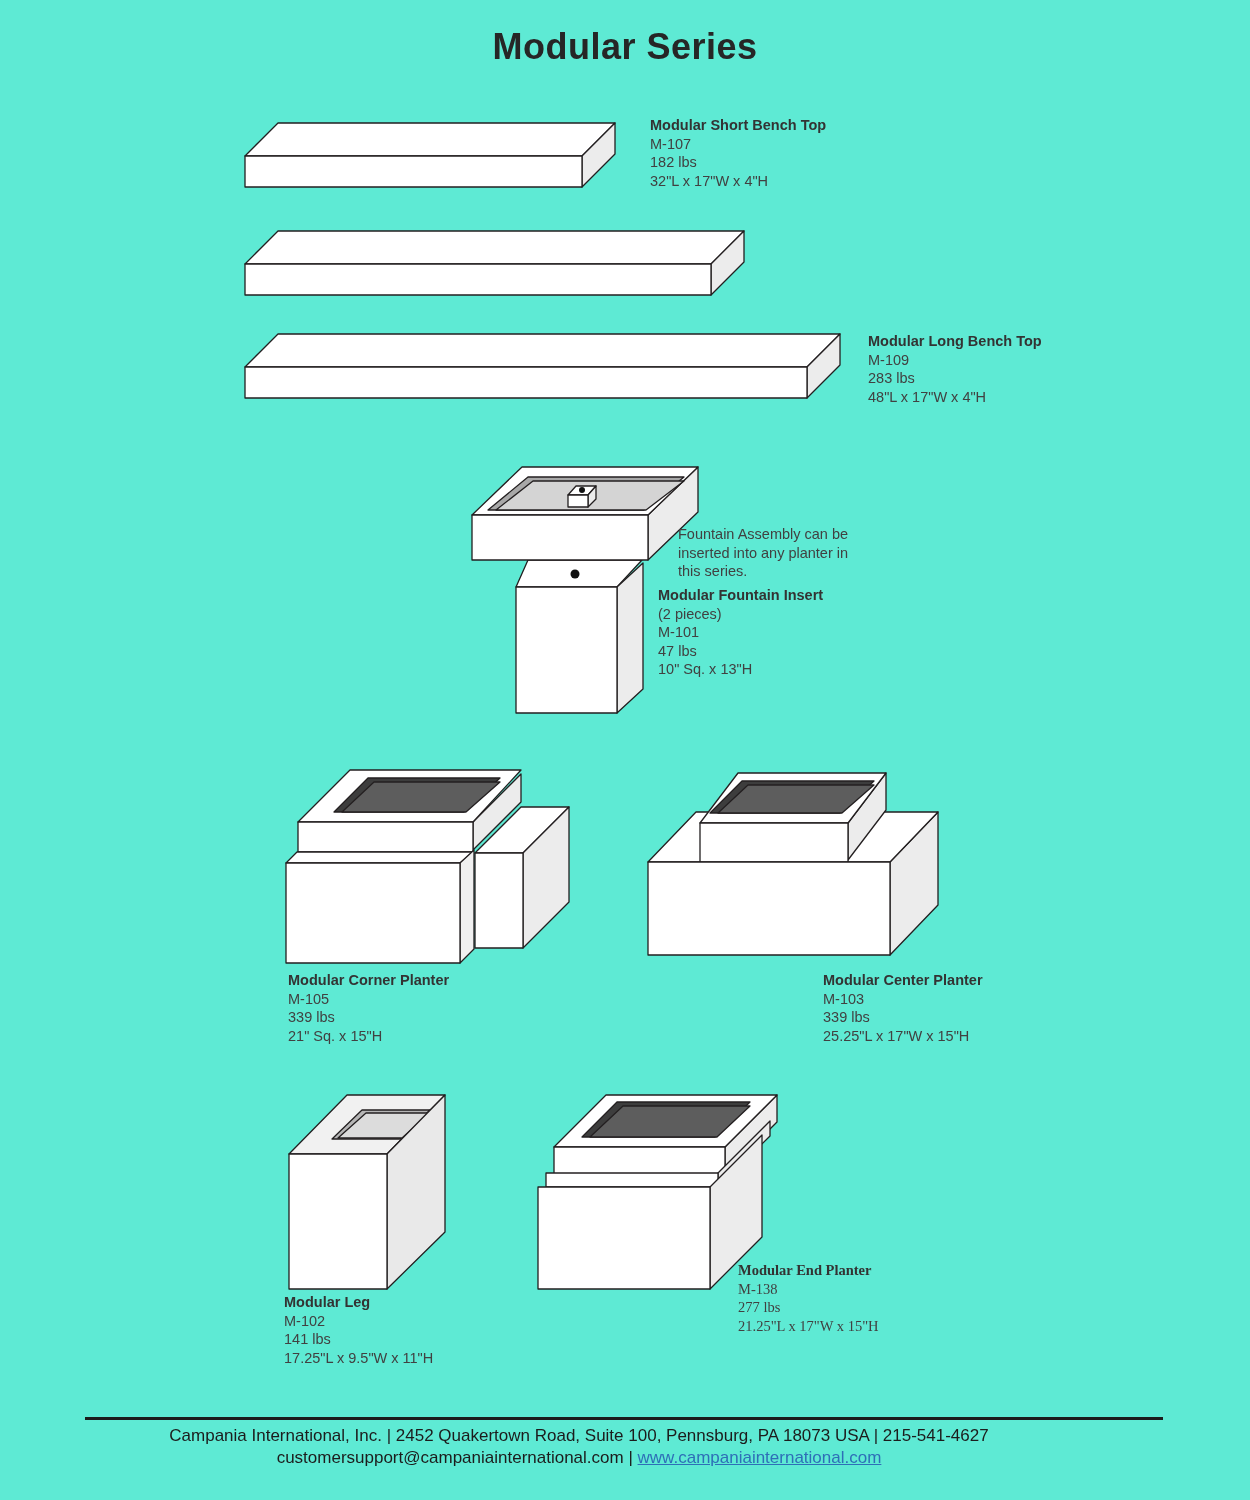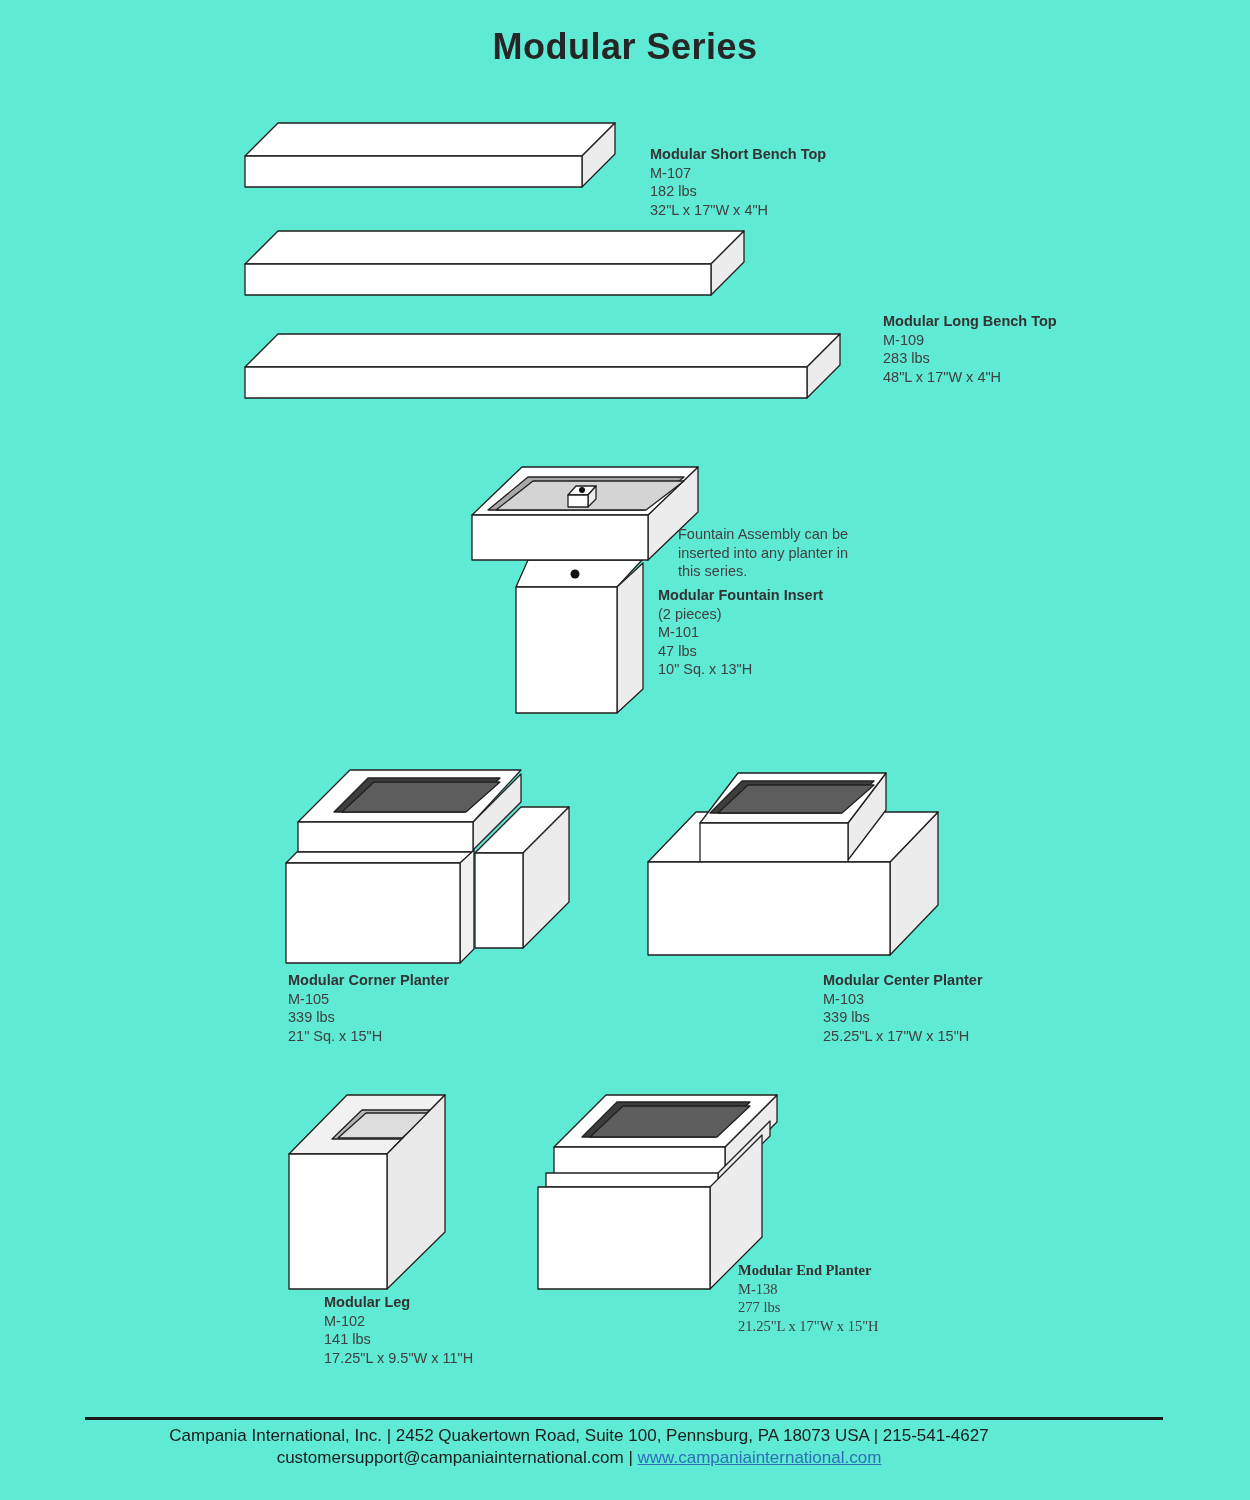--- a/index.html
+++ b/index.html
@@ -27,39 +27,39 @@
 
 <div class="page">
 
   <div class="page-title">Modular Series</div>
 
   <svg class="abs" style="left:244px;top:122px;" width="372" height="68" viewBox="0 0 372 68">
     <polygon points="1,34 34,1 371,1 338,34" fill="#ffffff"></polygon>
     <polygon points="338,34 371,1 371,32 338,65" fill="#ececec"></polygon>
     <polygon points="1,34 338,34 338,65 1,65" fill="#ffffff"></polygon>
   </svg>
-  <div class="label" style="left:650px;top:116px;margin-top:29px;">
+  <div class="label" style="left:650px;top:116px;">
     <div class="t">Modular Short Bench Top</div>
     <div>M-107</div>
     <div>182 lbs</div>
     <div>32"L x 17"W x 4"H</div>
   </div>
 
   <svg class="abs" style="left:244px;top:230px;" width="501" height="68" viewBox="0 0 501 68">
     <polygon points="1,34 34,1 500,1 467,34" fill="#ffffff"></polygon>
     <polygon points="467,34 500,1 500,32 467,65" fill="#ececec"></polygon>
     <polygon points="1,34 467,34 467,65 1,65" fill="#ffffff"></polygon>
   </svg>
 
   <svg class="abs" style="left:244px;top:333px;" width="597" height="68" viewBox="0 0 597 68">
     <polygon points="1,34 34,1 596,1 563,34" fill="#ffffff"></polygon>
     <polygon points="563,34 596,1 596,32 563,65" fill="#ececec"></polygon>
     <polygon points="1,34 563,34 563,65 1,65" fill="#ffffff"></polygon>
   </svg>
-  <div class="label" style="left:868px;top:312px;margin-left:15px;">
+  <div class="label" style="left:868px;top:332px;">
     <div class="t">Modular Long Bench Top</div>
     <div>M-109</div>
     <div>283 lbs</div>
     <div>48"L x 17"W x 4"H</div>
   </div>
 
   <svg class="abs" style="left:460px;top:455px;" width="260" height="270" viewBox="0 0 260 270">
 
     <polygon points="68,105 182,105 157,132 56,132" fill="#ffffff"></polygon>
 
@@ -135,21 +135,21 @@
     <div>25.25"L x 17"W x 15"H</div>
   </div>
 
   <svg class="abs" style="left:272px;top:1082px;" width="260" height="230" viewBox="0 0 260 230">
     <polygon points="17,72 75,13 173,13 115,72" fill="#f1f1f1"></polygon>
     <polygon points="60,57 90,28 158,28 128,57" fill="#b5b5b5"></polygon>
     <polygon points="66,56 94,31 158,31 130,56" fill="#dcdcdc"></polygon>
     <polygon points="115,72 173,13 173,150 115,207" fill="#e9e9e9"></polygon>
     <polygon points="17,72 115,72 115,207 17,207" fill="#ffffff"></polygon>
   </svg>
-  <div class="label" style="left:284px;top:1293px;margin-left:40px;">
+  <div class="label" style="left:284px;top:1293px;">
     <div class="t">Modular Leg</div>
     <div>M-102</div>
     <div>141 lbs</div>
     <div>17.25"L x 9.5"W x 11"H</div>
   </div>
 
   <svg class="abs" style="left:522px;top:1082px;" width="300" height="230" viewBox="0 0 300 230">
 
     <polygon points="203,65 255,13 255,40 203,92" fill="#ececec"></polygon>
     <polygon points="32,65 84,13 255,13 203,65" fill="#ffffff"></polygon>

